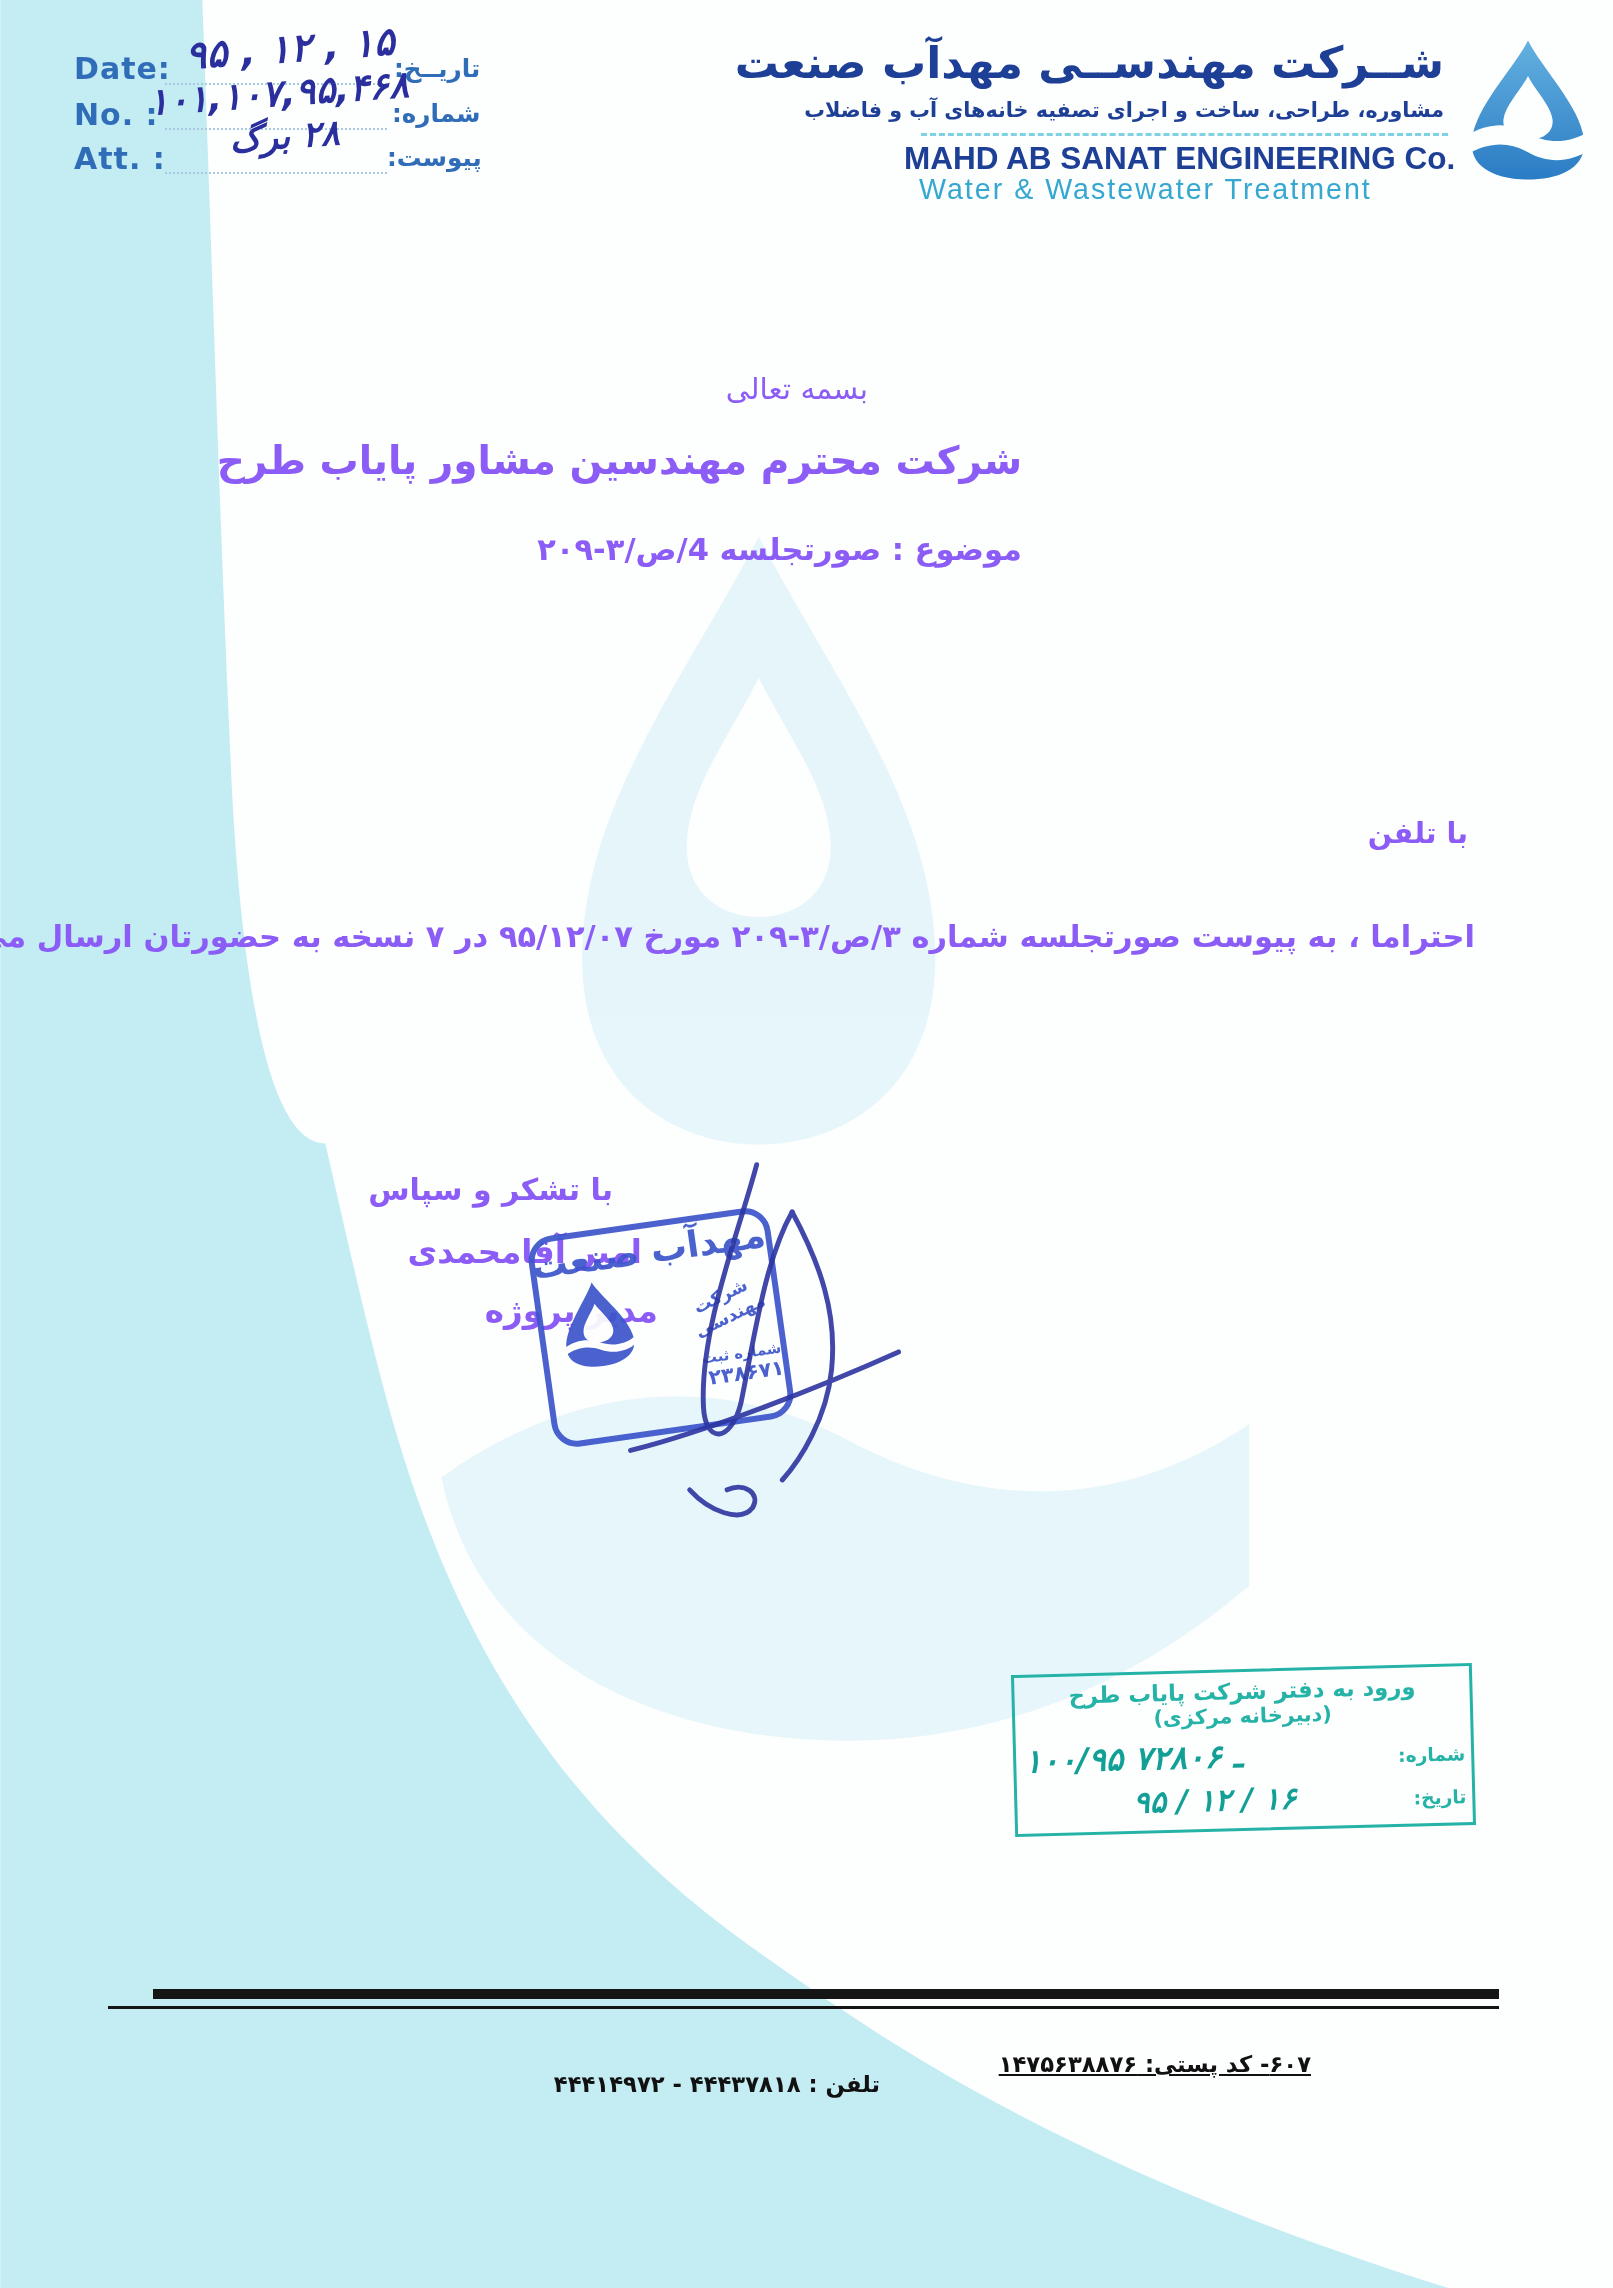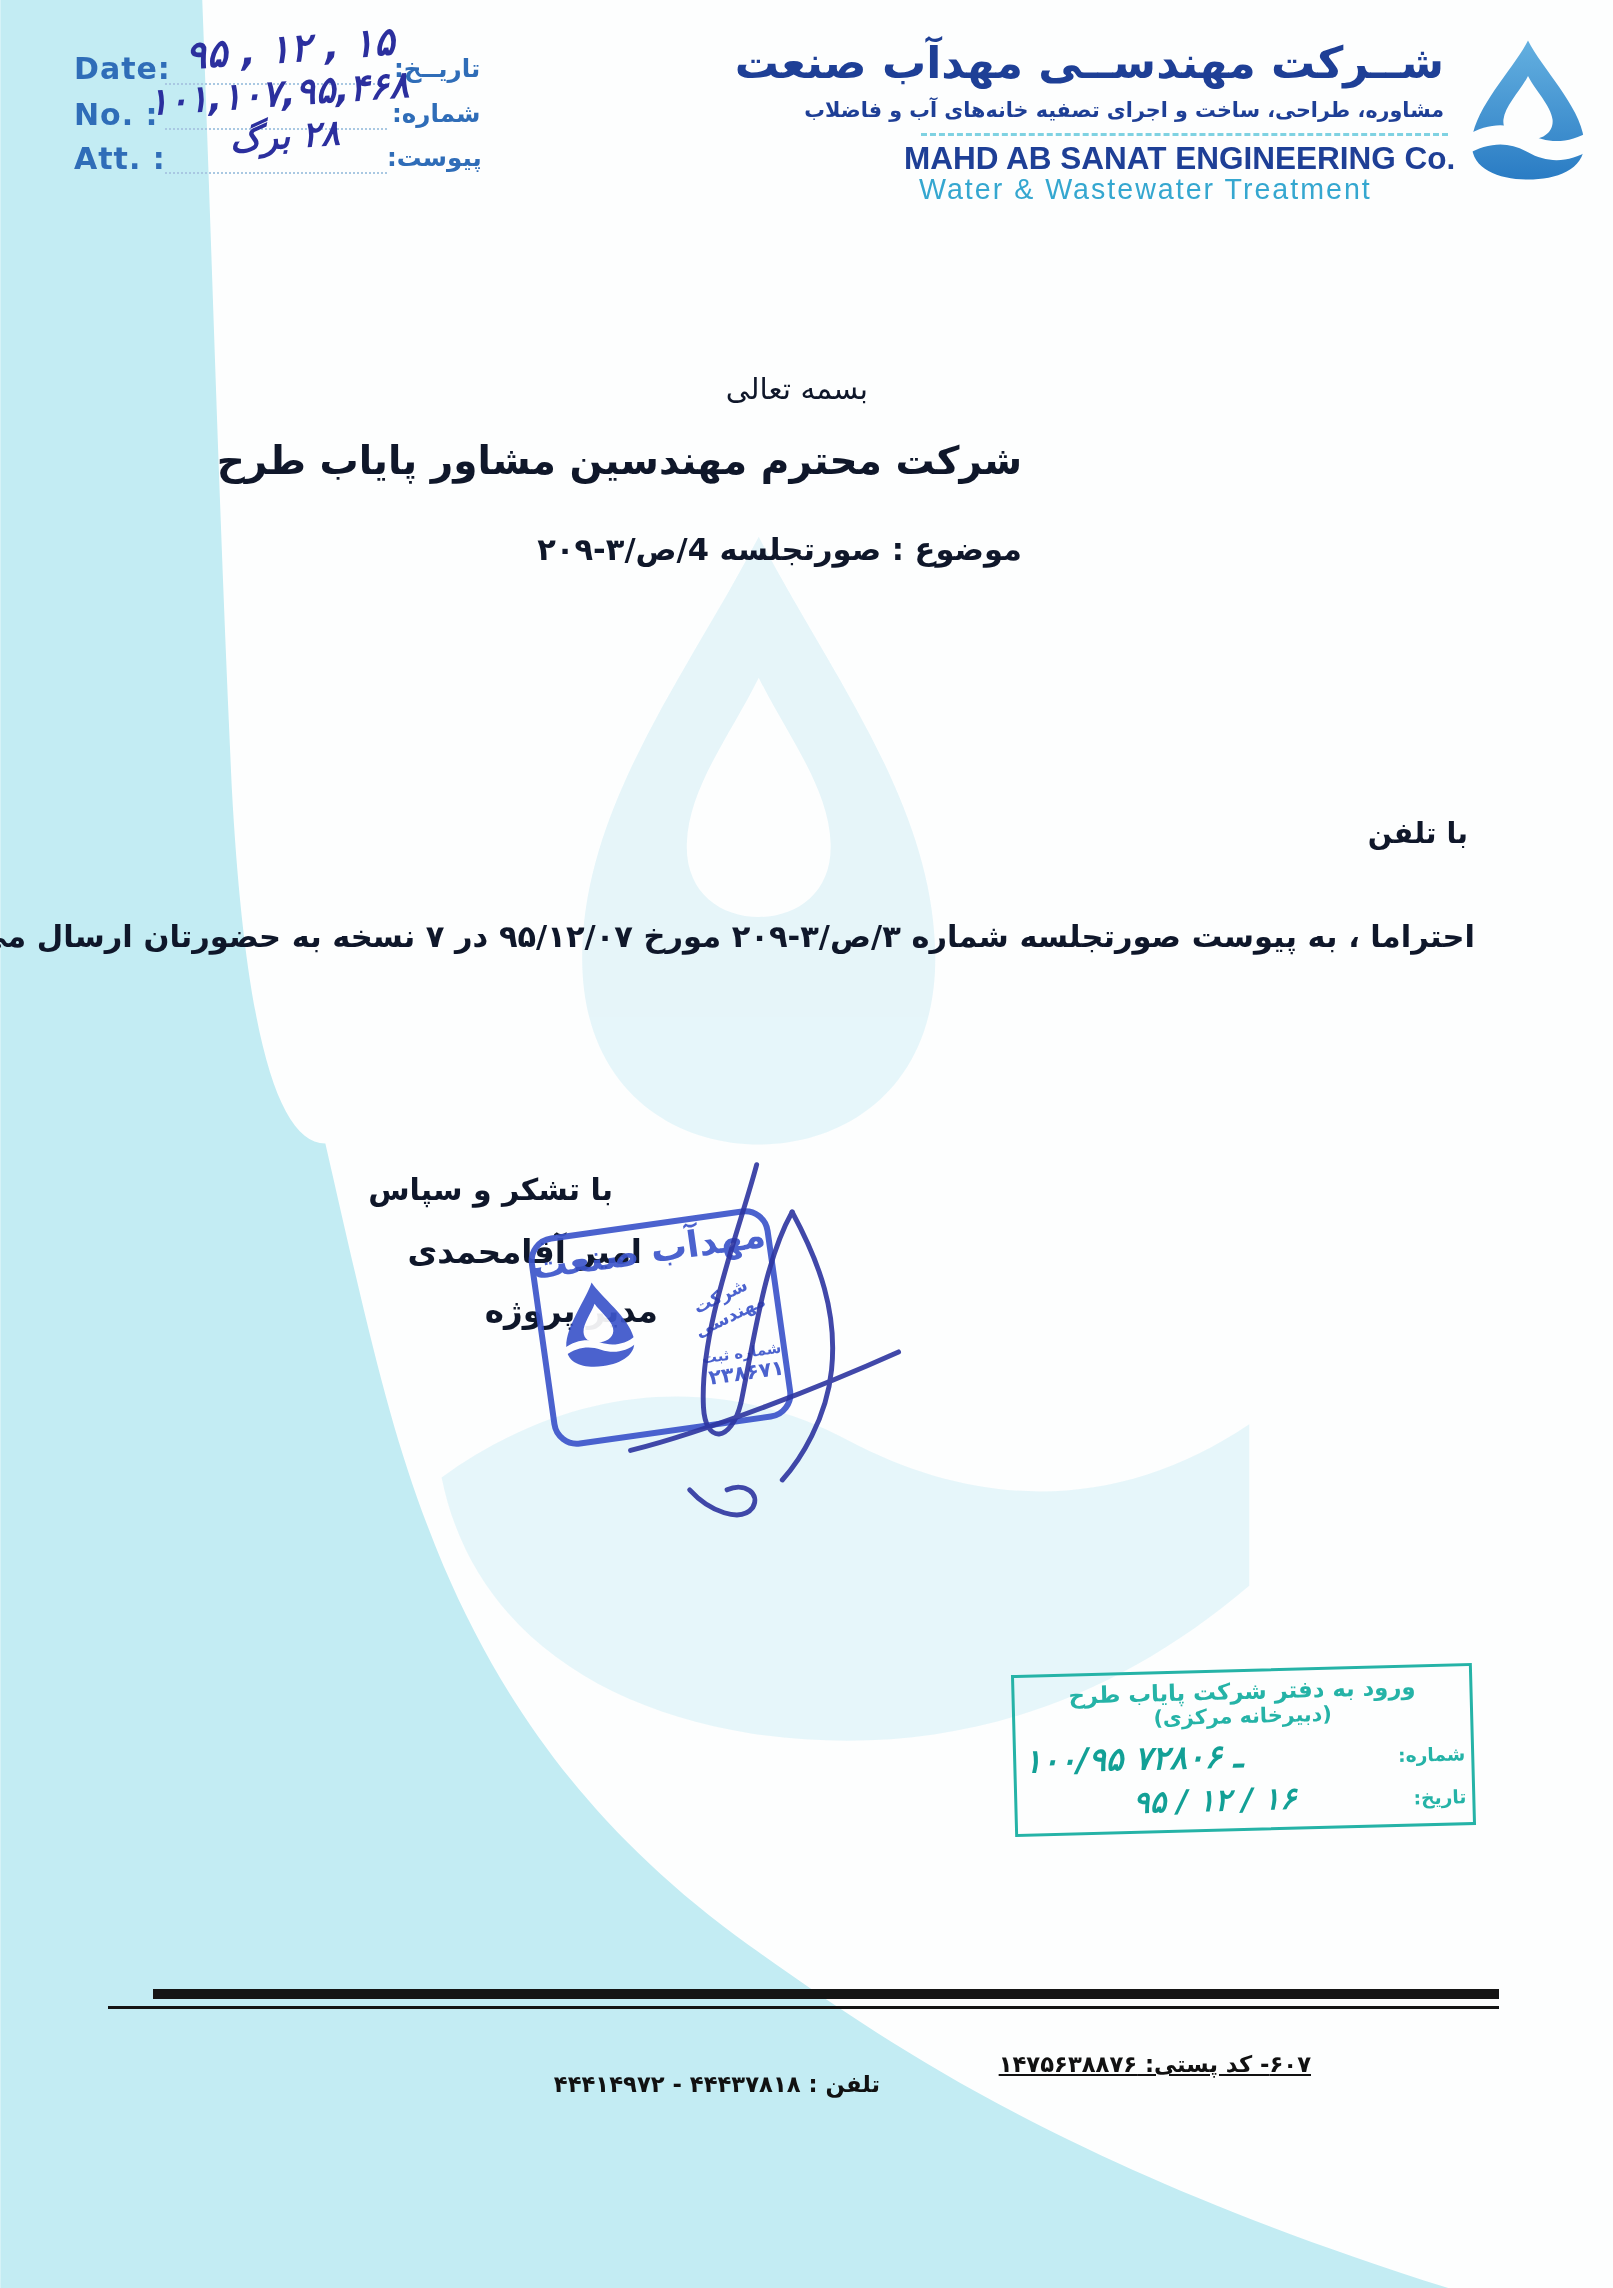--- a/index.html
+++ b/index.html
@@ -23,21 +23,21 @@
   .hand{color:var(--ink);font-style:italic;font-weight:600;transform:rotate(-4deg);transform-origin:left bottom;}
 
   
   .fa-company{color:var(--header-blue);font-size:44px;font-weight:bold;margin-left:48px;}
   .fa-tagline{color:var(--header-blue);font-size:20.7px;font-weight:600;}
   .divider{border-top:3px dashed #7fd2e2;}
   .en-company{color:var(--header-blue);font-size:31.5px;font-weight:bold;font-family:"Liberation Sans",sans-serif;letter-spacing:0px;}
   .en-tagline{color:var(--light-blue);font-size:28.6px;font-family:"Liberation Sans",sans-serif;letter-spacing:2px;}
 
   
-  .body-line{color:#0f172a;}
+  .body-line{color:#8b5cf6;}
 
   
   .seal{
     width:232px;height:201px;border:6.9px solid var(--seal-blue);border-radius:25.6px;
     transform:rotate(-8deg);opacity:.92;color:var(--seal-blue);
   }
   .seal-title{font-size:36px;font-weight:bold;text-align:center;margin-top:2px;}
   .seal-mid{display:flex;align-items:center;justify-content:space-between;padding:0 11.8px;}
   .seal-side{font-size:17.7px;font-weight:600;transform:rotate(-18deg);text-align:center;line-height:1.25;}
   .seal-reg{font-size:14.8px;font-weight:600;margin:-5.9px 0 0 0;padding-left:17.7px;}

